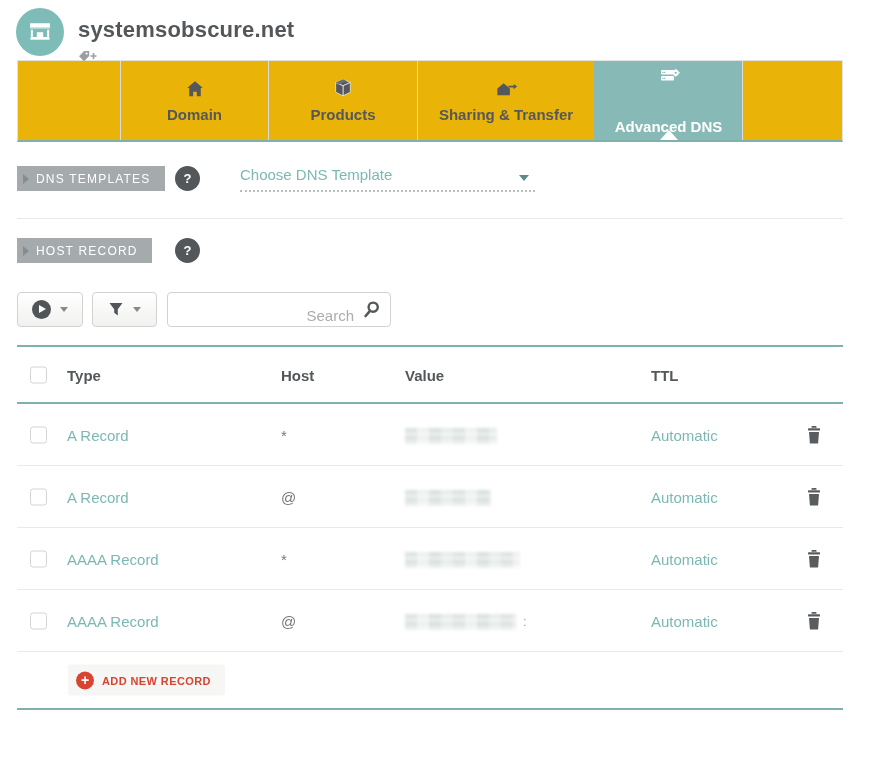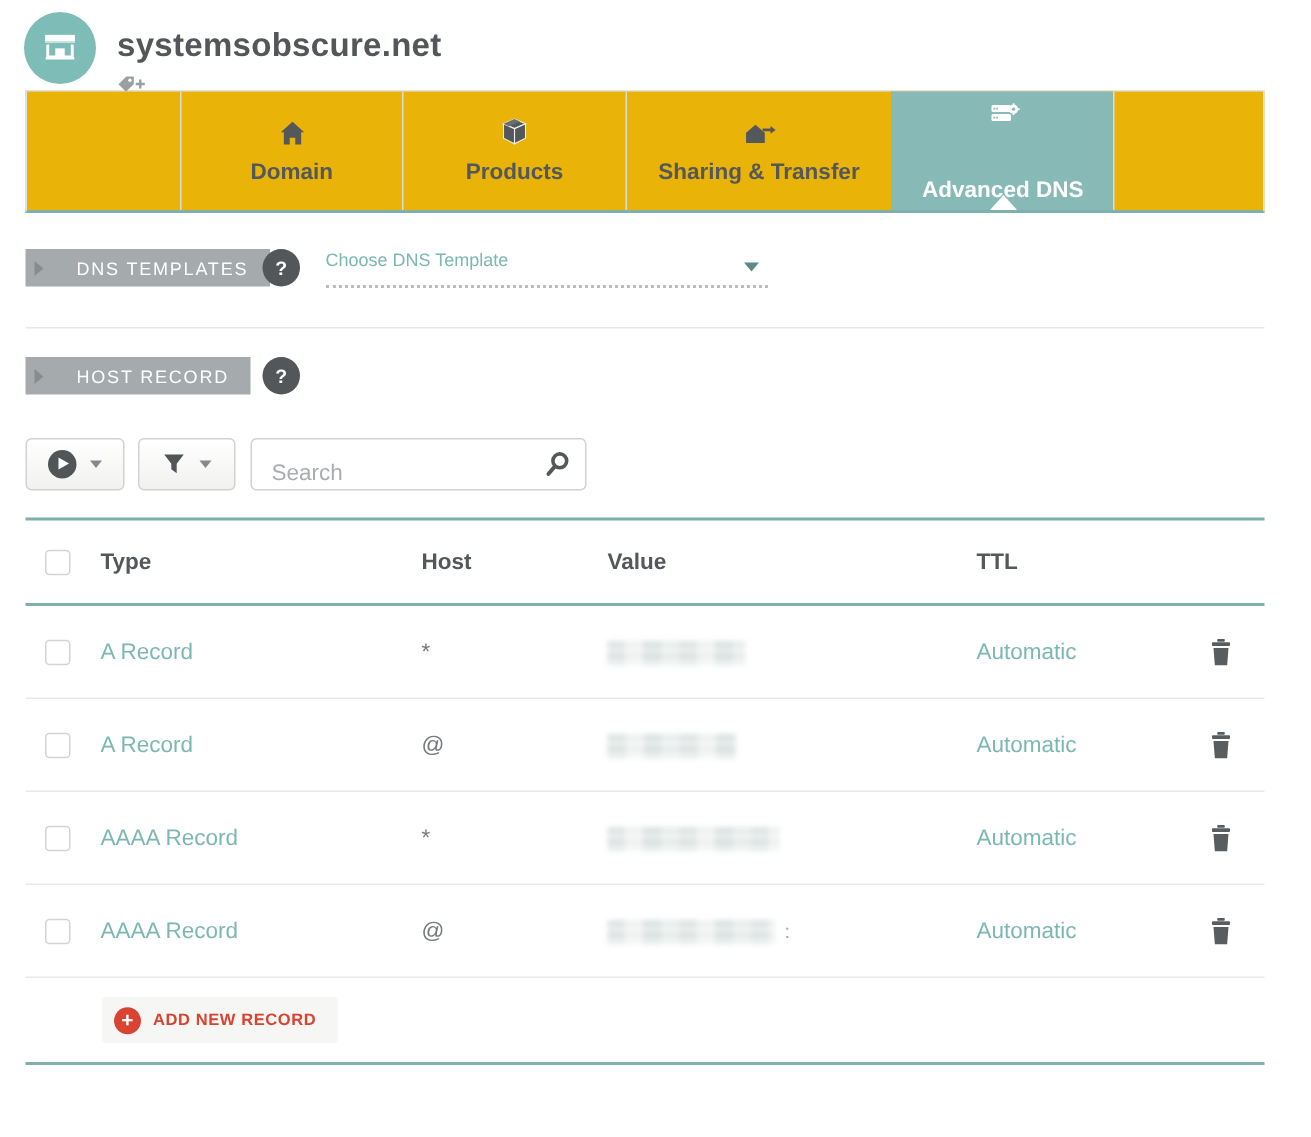--- a/index.html
+++ b/index.html
@@ -46,35 +46,35 @@
     border-right:9px solid transparent; border-bottom:10px solid #ffffff;
   }
 
   
   .sec { position:relative; }
   .sec-dns { height:52px; margin-top:24px; }
   .sec-host { height:25px; margin-top:19px; }
   .badge {
     position:absolute; left:0; top:0; height:25px; background:#a5abad;
     color:#ffffff; font-size:12px; letter-spacing:1.2px;
-    display:flex; align-items:center; padding:0 14px 0 6px;gap:15px;
+    display:flex; align-items:center; padding:0 14px 0 6px;
   }
   .badge .chev {
     width:0; height:0; border-top:5px solid transparent; border-bottom:5px solid transparent;
     border-left:6px solid #878d8f; margin-right:7px;
   }
   .help {
     position:absolute; left:158px; top:0; width:25px; height:25px; border-radius:50%;
     background:#53575a; color:#ffffff; font-size:13px; font-weight:700;
     display:flex; align-items:center; justify-content:center; cursor:pointer;
   }
   .dropdown {
-    position:absolute; left:200px; top:0; width:295px; height:26px;
+    position:absolute; left:223px; top:0; width:295px; height:26px;
     border-bottom:2px dotted #b9bdbd; cursor:pointer;
-    font-size:12px; color:#7cb8b3;
+    font-size:15px; color:#7cb8b3;
   }
   .dropdown .dd-caret {
     position:absolute; right:6px; top:9px; width:0; height:0;
     border-left:5px solid transparent; border-right:5px solid transparent;
     border-top:6px solid #5d8a86;
   }
   .divider { margin-left:17px; width:826px; height:0; border-top:1px solid #e8e8e8; margin-top:0; }
 
   
   .toolbar { margin-left:17px; margin-top:28px; height:36px; display:flex; align-items:center; }
@@ -95,20 +95,21 @@
   }
   .play-tri {
     width:0; height:0; border-top:4px solid transparent; border-bottom:4px solid transparent;
     border-left:7px solid #ffffff; margin-left:2px;
   }
   .searchbox { position:relative; width:224px; height:35px; }
   .searchbox input {
     width:100%; height:100%; border:1px solid #d2d2d0; border-radius:4px;
     padding:12px 36px 0 13px; font-size:15px; color:#54585a; outline:none;
     font-family:"Liberation Sans", sans-serif;
+    text-align:right;
   }
   .searchbox input::placeholder { color:#a9adaf; }
   .search-ico { position:absolute; right:10px; top:8px; }
 
   
   .table { margin-left:17px; width:826px; margin-top:18px; border-top:2px solid #7fb0ad; }
   .thead { position:relative; height:57px; border-bottom:2px solid #7fb0ad; }
   .trow  { position:relative; height:62px; border-bottom:1px solid #e9e9e9; }
   .trow:last-of-type { border-bottom:2px solid #7fb0ad; }
   .cell { position:absolute; top:50%; transform:translateY(-50%); font-size:15px; }

